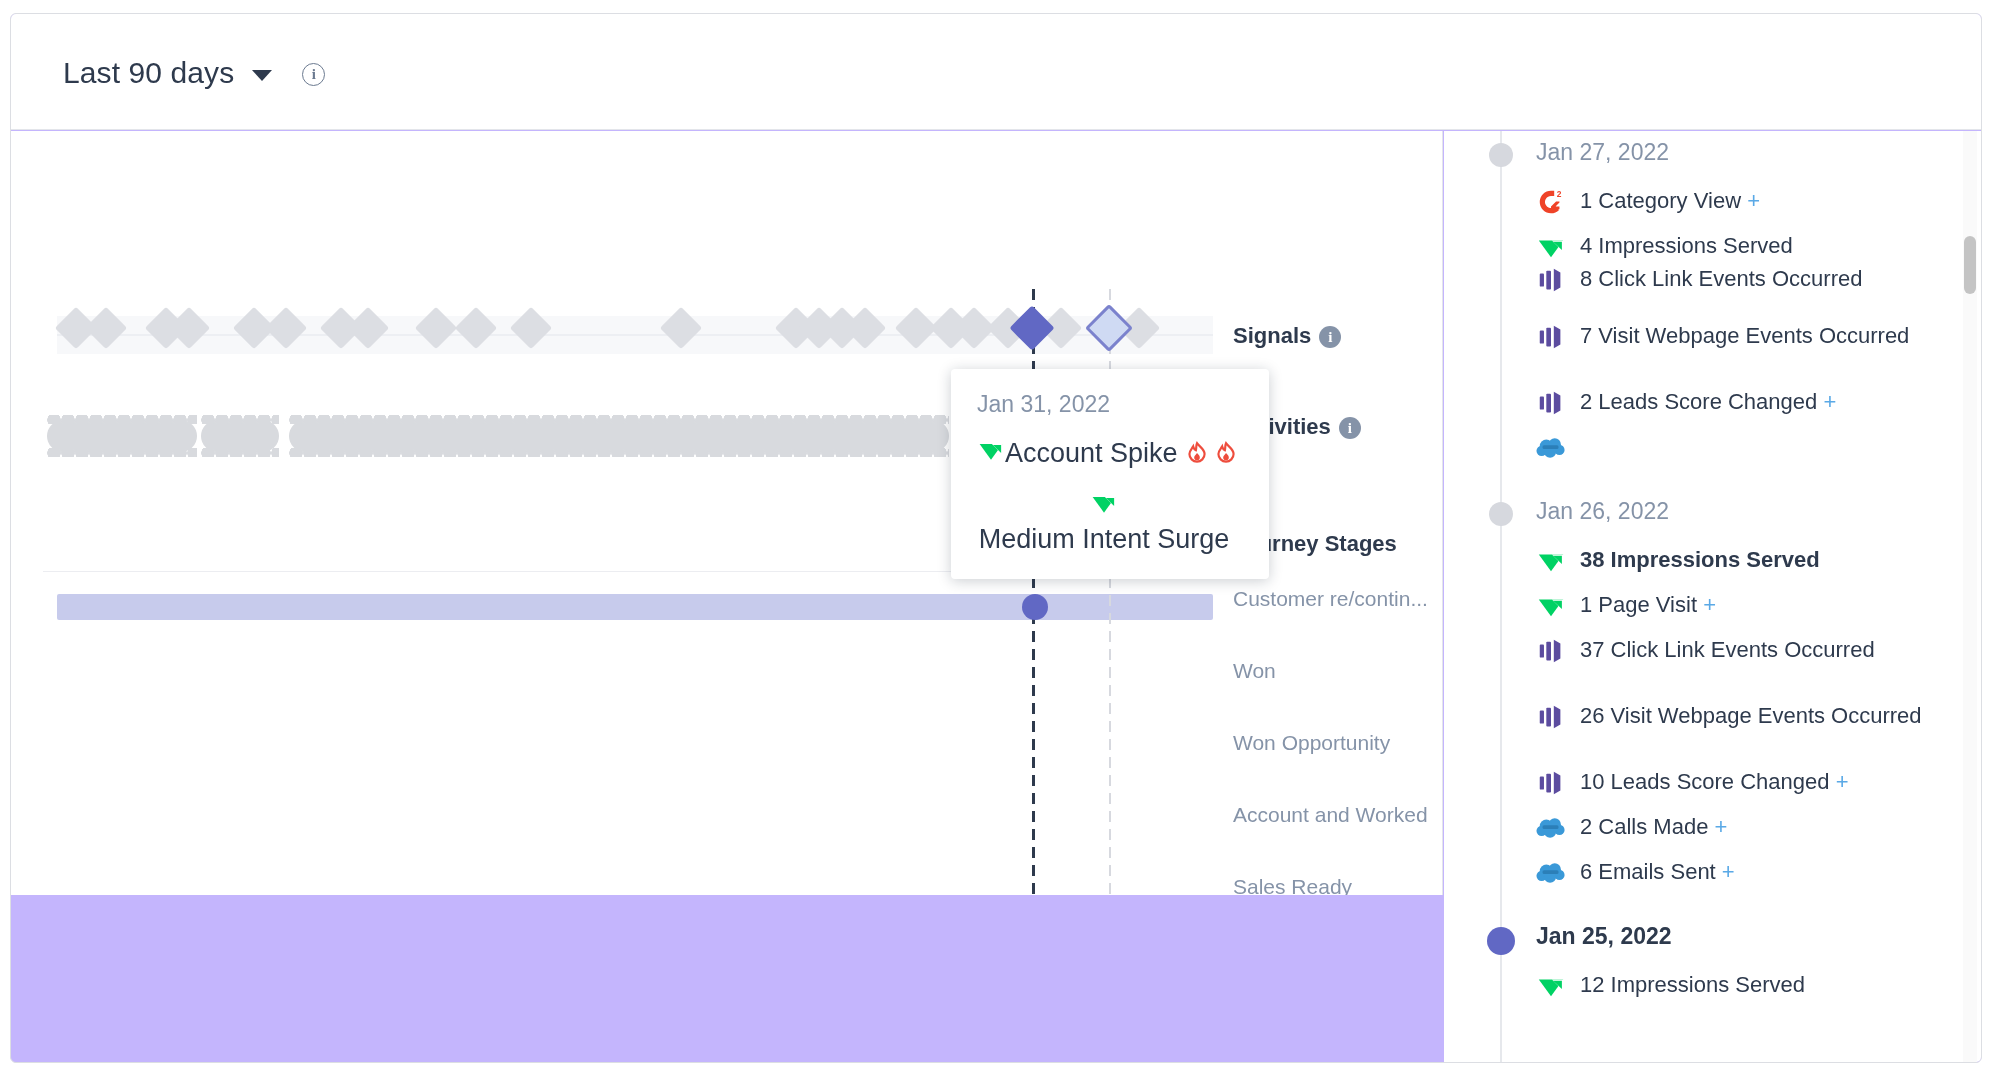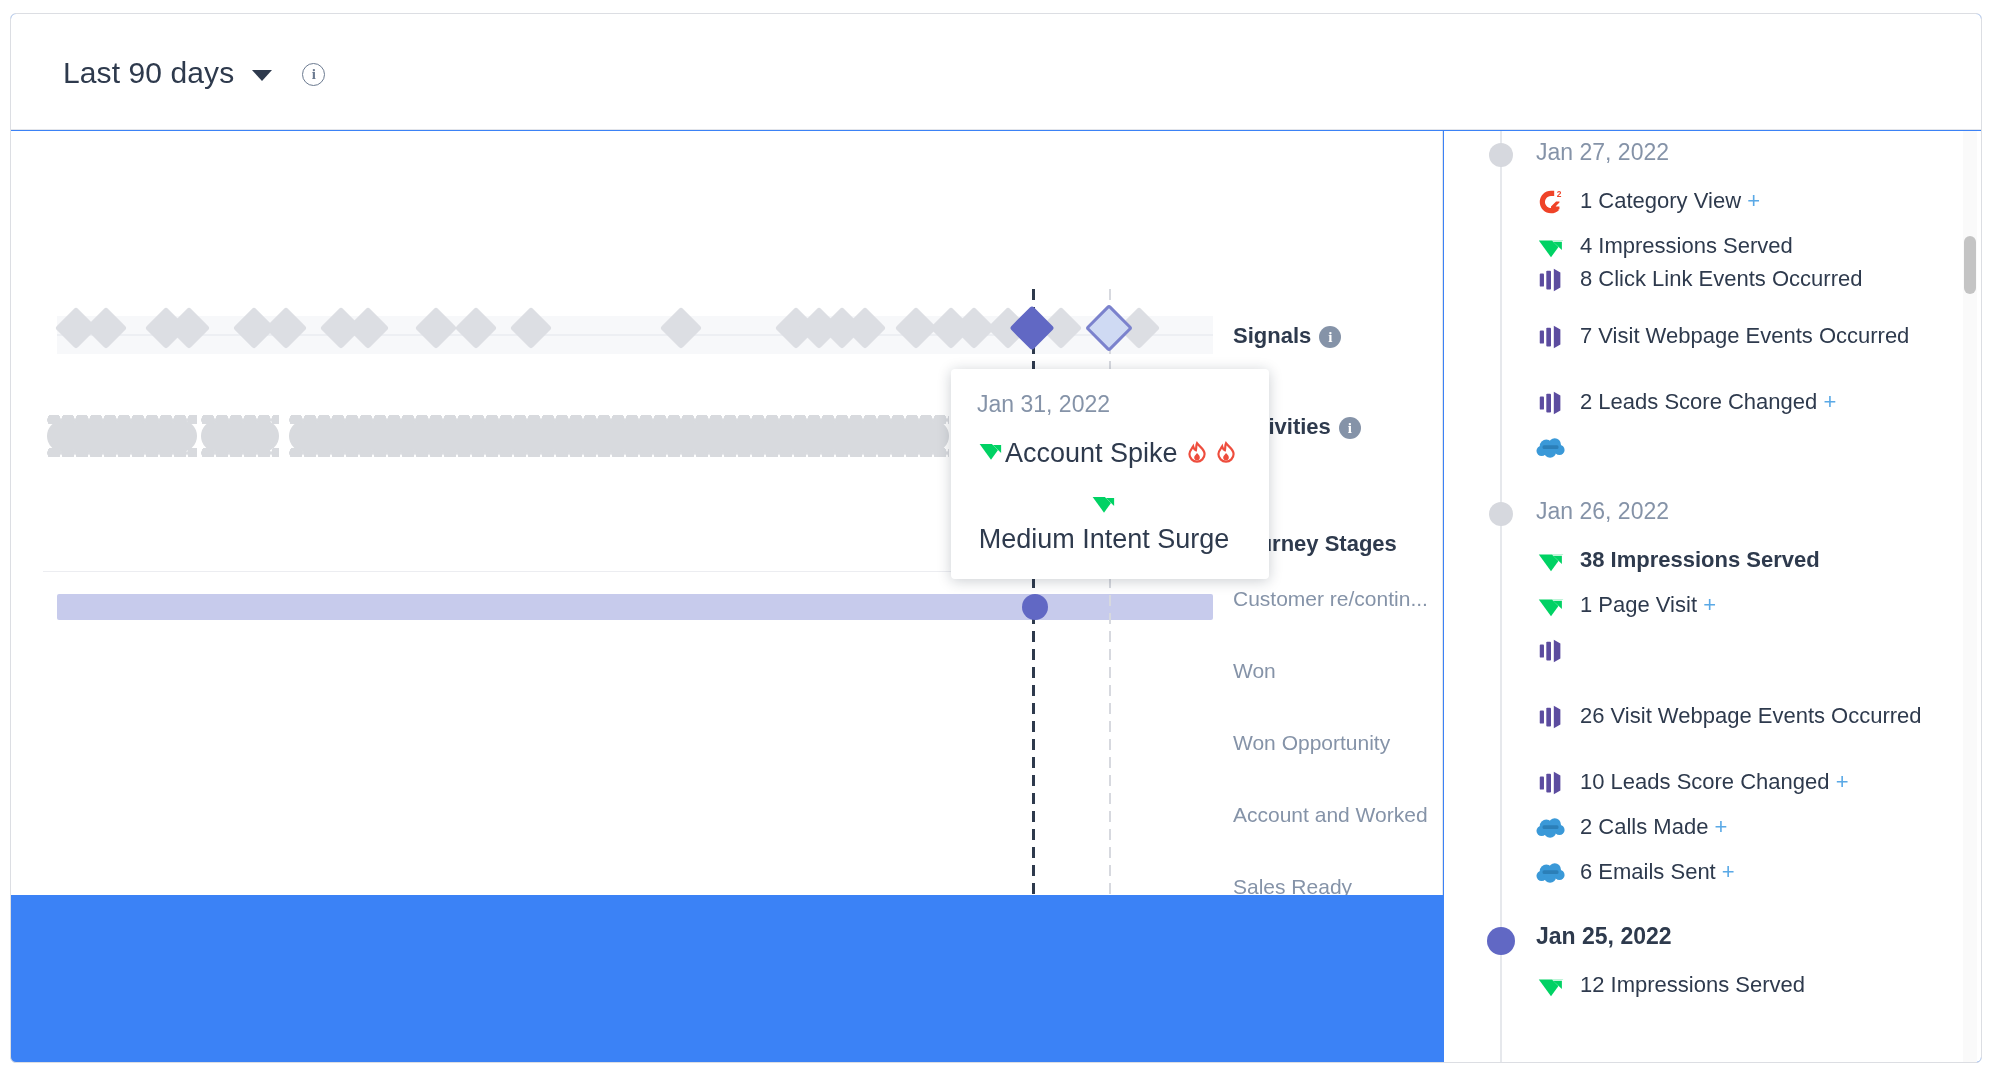--- a/index.html
+++ b/index.html
@@ -6,21 +6,21 @@
   html, body {
     margin: 0; padding: 0;
     width: 1992px; height: 1066px;
     background: #ffffff;
     font-family: "Liberation Sans", sans-serif;
     overflow: hidden;
   }
   #app {
     position: absolute; left: 10px; top: 13px;
     width: 1972px; height: 1050px;
-    background: #3b82f6;
+    background: #c4b5fd;
     border: 1px solid #dcdee3;
     border-radius: 6px;
     overflow: hidden;
   }
 
   
   .header {
     position: absolute; left: 0; top: 0;
     width: 1972px; height: 116px;
     border-bottom: 1px solid #e3e5ea;
@@ -394,20 +394,21 @@
               <path d="M18.2 10.3 L27.6 10.3 L27.6 19.3 Z" fill="#00d264"></path>
             </svg></span>
           <span class="tl-txt">1 Page Visit <span class="plus">+</span></span>
         </div>
         <div class="tl-item" style="top: 503px;">
           <span class="tl-ico"><svg width="30" height="30" viewBox="0 0 32 32">
               <rect x="4" y="9" width="4.5" height="14" rx="1" fill="#5c4c9f"></rect>
               <rect x="11" y="6" width="5" height="20" rx="1" fill="#5c4c9f"></rect>
               <path d="M19 4 L26 8 L26 24 L19 28 Z" fill="#5c4c9f"></path>
             </svg></span>
+          <span class="tl-txt">37 Click Link Events Occurred</span>
         </div>
         <div class="tl-item" style="top: 569px;">
           <span class="tl-ico"><svg width="30" height="30" viewBox="0 0 32 32">
               <rect x="4" y="9" width="4.5" height="14" rx="1" fill="#5c4c9f"></rect>
               <rect x="11" y="6" width="5" height="20" rx="1" fill="#5c4c9f"></rect>
               <path d="M19 4 L26 8 L26 24 L19 28 Z" fill="#5c4c9f"></path>
             </svg></span>
           <span class="tl-txt">26 Visit Webpage Events Occurred</span>
         </div>
         <div class="tl-item" style="top: 635px;">

